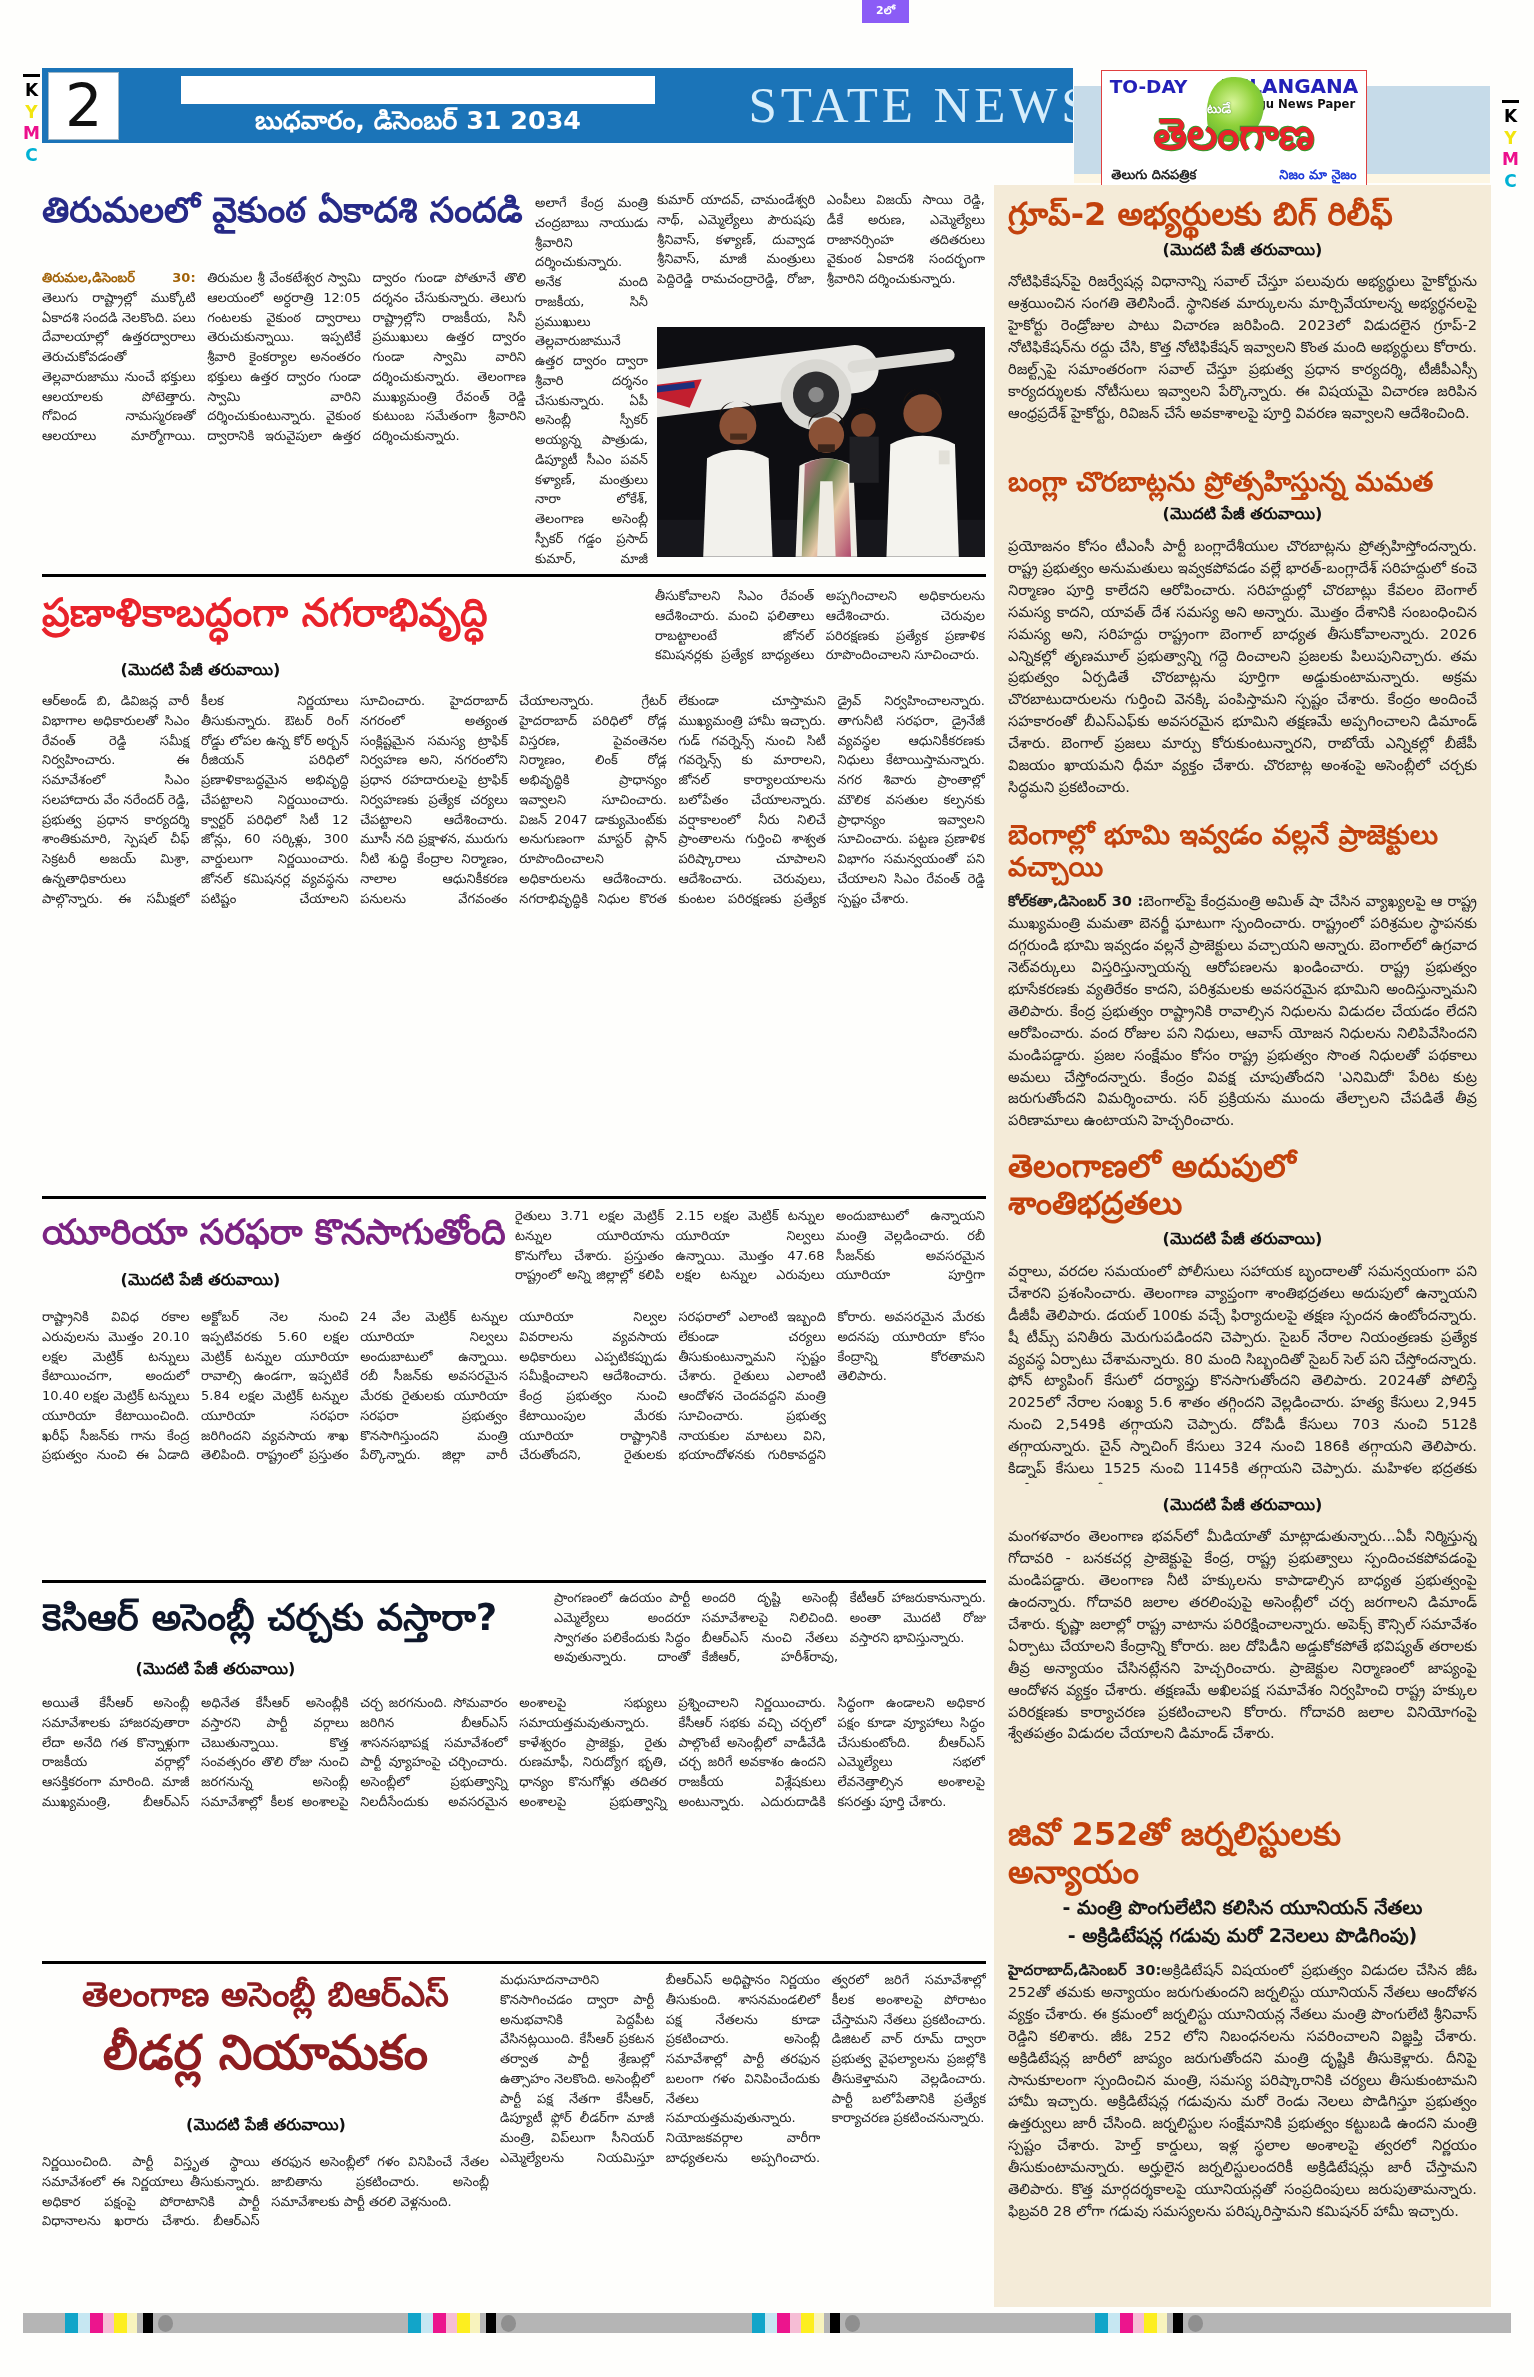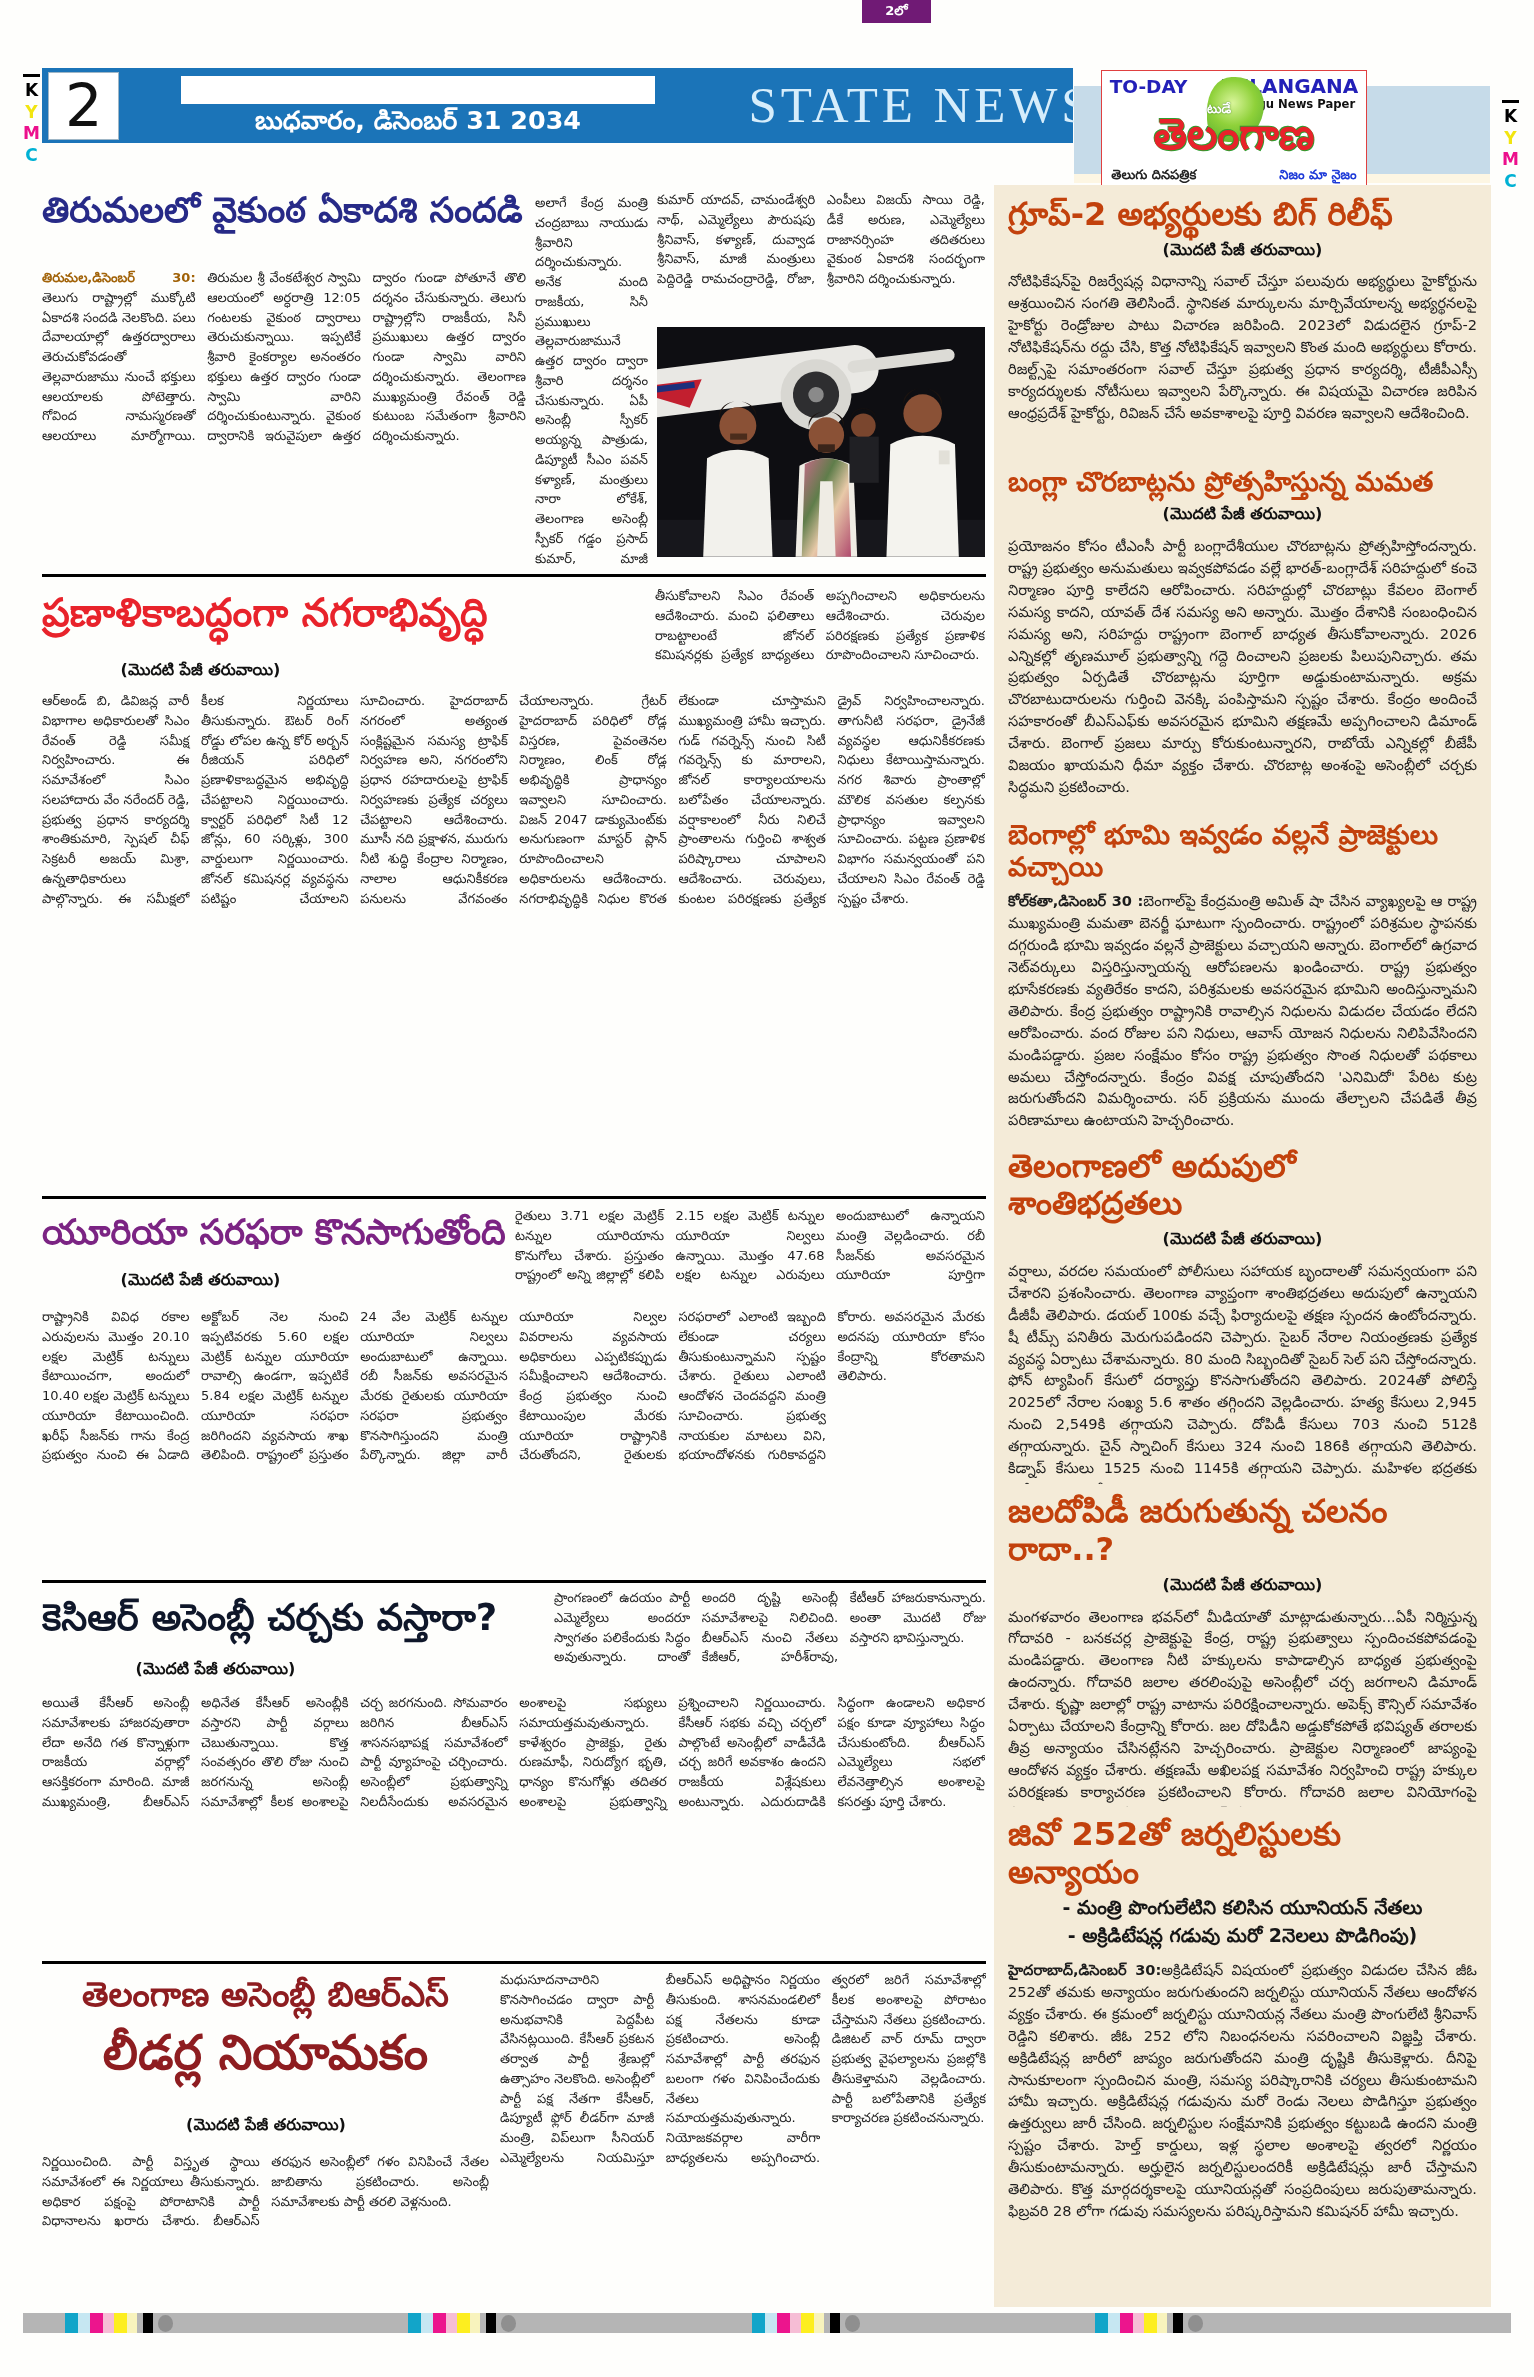--- a/index.html
+++ b/index.html
@@ -18,21 +18,21 @@
   
   .logo-box{position:absolute;left:1101px;top:62px;width:264px;height:119px;background:#fff;border:1.5px solid #e04040;overflow:hidden;margin-top:8px;}
   .logo-today{position:absolute;left:7.7px;top:4.6px;color:#2320b8;font-weight:bold;font-size:18.5px;}
   .logo-telangana-en{position:absolute;right:7.7px;top:3.1px;color:#2320b8;font-weight:bold;font-size:20px;text-align:right;}
   .logo-tagline{position:absolute;right:10.8px;top:26px;color:#111;font-weight:bold;font-size:11.6px;}
   .logo-map{position:absolute;left:105px;top:6.2px;width:57px;height:65px;background:radial-gradient(circle at 45% 40%,#d9f59a 0%,#8fd13a 45%,#4ea82a 100%);border-radius:46% 54% 60% 40%/55% 45% 62% 38%;display:flex;align-items:center;}
   .logo-map span{color:#fff;font-weight:bold;font-size:13px;text-shadow:0 0 1.5px #2a6b12;}
   .logo-script{position:absolute;left:0;top:40px;width:100%;text-align:center;color:#e8222a;font-weight:bold;font-size:43px;line-height:46px;text-shadow:0.8px 0.8px 0 #2f9e2f,-0.8px -0.8px 0 #2f9e2f;}
   .logo-left-tag{position:absolute;left:9.3px;bottom:4.6px;color:#222;font-weight:bold;font-size:13px;}
   .logo-right-tag{position:absolute;right:9.3px;bottom:4.6px;color:#1c39d8;font-weight:bold;font-size:13px;}
-  .top-badge{position:absolute;left:862px;top:0;width:69px;height:23px;background:#701a75;color:#fff;font-weight:bold;font-size:13px;display:flex;align-items:center;justify-content:center;}
+  .top-badge{position:absolute;left:862px;top:0;width:47px;height:23px;background:#8b5cf6;color:#fff;font-weight:bold;font-size:11px;display:flex;align-items:center;justify-content:center;}
   
   .btxt{font-size:13px;line-height:1.52;color:#1c1c1c;text-align:justify;overflow:hidden;}
   .btxt b{color:#a16207;}
   .cols2{column-count:2;column-gap:11.6px;}
   .cols3{column-count:3;column-gap:11.6px;}
   .cols6{column-count:6;column-gap:11.6px;}
   .abs{position:absolute;}
   .rule{position:absolute;left:42px;width:944px;height:3.1px;background:#000;}
   .headline{position:absolute;font-weight:bold;line-height:1.12;}
   .byline{position:absolute;text-align:center;font-weight:bold;font-size:16px;color:#111;}
@@ -193,21 +193,20 @@
       <div class="r-body" style="margin-top:7.7px;"><b>కోల్‌కతా,డిసెంబర్ 30 :</b><span>బెంగాల్‌పై కేంద్రమంత్రి అమిత్ షా చేసిన వ్యాఖ్యలపై ఆ రాష్ట్ర ముఖ్యమంత్రి మమతా బెనర్జీ ఘాటుగా స్పందించారు. రాష్ట్రంలో పరిశ్రమల స్థాపనకు దగ్గరుండి భూమి ఇవ్వడం వల్లనే ప్రాజెక్టులు వచ్చాయని అన్నారు. బెంగాల్‌లో ఉగ్రవాద నెట్‌వర్కులు విస్తరిస్తున్నాయన్న ఆరోపణలను ఖండించారు. రాష్ట్ర ప్రభుత్వం భూసేకరణకు వ్యతిరేకం కాదని, పరిశ్రమలకు అవసరమైన భూమిని అందిస్తున్నామని తెలిపారు. కేంద్ర ప్రభుత్వం రాష్ట్రానికి రావాల్సిన నిధులను విడుదల చేయడం లేదని ఆరోపించారు. వంద రోజుల పని నిధులు, ఆవాస్ యోజన నిధులను నిలిపివేసిందని మండిపడ్డారు. ప్రజల సంక్షేమం కోసం రాష్ట్ర ప్రభుత్వం సొంత నిధులతో పథకాలు అమలు చేస్తోందన్నారు. కేంద్రం వివక్ష చూపుతోందని 'ఎనిమిదో' పేరిట కుట్ర జరుగుతోందని విమర్శించారు. సర్ ప్రక్రియను ముందు తేల్చాలని చేపడితే తీవ్ర పరిణామాలు ఉంటాయని హెచ్చరించారు.</span></div>
     </div>
 
     <div class="r-article" style="height:341px;">
       <div class="r-head lg">తెలంగాణలో అదుపులో శాంతిభద్రతలు</div>
       <div class="r-byline">(మొదటి పేజీ తరువాయి)</div>
       <div class="r-body">వర్షాలు, వరదల సమయంలో పోలీసులు సహాయక బృందాలతో సమన్వయంగా పని చేశారని ప్రశంసించారు. తెలంగాణ వ్యాప్తంగా శాంతిభద్రతలు అదుపులో ఉన్నాయని డీజీపీ తెలిపారు. డయల్ 100కు వచ్చే ఫిర్యాదులపై తక్షణ స్పందన ఉంటోందన్నారు. షీ టీమ్స్ పనితీరు మెరుగుపడిందని చెప్పారు. సైబర్ నేరాల నియంత్రణకు ప్రత్యేక వ్యవస్థ ఏర్పాటు చేశామన్నారు. 80 మంది సిబ్బందితో సైబర్ సెల్ పని చేస్తోందన్నారు. ఫోన్ ట్యాపింగ్ కేసులో దర్యాప్తు కొనసాగుతోందని తెలిపారు. 2024తో పోలిస్తే 2025లో నేరాల సంఖ్య 5.6 శాతం తగ్గిందని వెల్లడించారు. హత్య కేసులు 2,945 నుంచి 2,549కి తగ్గాయని చెప్పారు. దోపిడీ కేసులు 703 నుంచి 512కి తగ్గాయన్నారు. చైన్ స్నాచింగ్ కేసులు 324 నుంచి 186కి తగ్గాయని తెలిపారు. కిడ్నాప్ కేసులు 1525 నుంచి 1145కి తగ్గాయని చెప్పారు. మహిళల భద్రతకు ప్రత్యేక చర్యలు తీసుకుంటున్నామన్నారు.</div>
     </div>
 
     <div class="r-article" style="height:318px;">
-      <div class="r-head lg">జలదోపిడీ జరుగుతున్న చలనం రాదా..?</div>
       <div class="r-byline">(మొదటి పేజీ తరువాయి)</div>
       <div class="r-body">మంగళవారం తెలంగాణ భవన్‌లో మీడియాతో మాట్లాడుతున్నారు...ఏపీ నిర్మిస్తున్న గోదావరి - బనకచర్ల ప్రాజెక్టుపై కేంద్ర, రాష్ట్ర ప్రభుత్వాలు స్పందించకపోవడంపై మండిపడ్డారు. తెలంగాణ నీటి హక్కులను కాపాడాల్సిన బాధ్యత ప్రభుత్వంపై ఉందన్నారు. గోదావరి జలాల తరలింపుపై అసెంబ్లీలో చర్చ జరగాలని డిమాండ్ చేశారు. కృష్ణా జలాల్లో రాష్ట్ర వాటాను పరిరక్షించాలన్నారు. అపెక్స్ కౌన్సిల్ సమావేశం ఏర్పాటు చేయాలని కేంద్రాన్ని కోరారు. జల దోపిడీని అడ్డుకోకపోతే భవిష్యత్ తరాలకు తీవ్ర అన్యాయం చేసినట్లేనని హెచ్చరించారు. ప్రాజెక్టుల నిర్మాణంలో జాప్యంపై ఆందోళన వ్యక్తం చేశారు. తక్షణమే అఖిలపక్ష సమావేశం నిర్వహించి రాష్ట్ర హక్కుల పరిరక్షణకు కార్యాచరణ ప్రకటించాలని కోరారు. గోదావరి జలాల వినియోగంపై శ్వేతపత్రం విడుదల చేయాలని డిమాండ్ చేశారు.</div>
     </div>
 
     <div class="r-article" style="height:478px;">
       <div class="r-head lg">జివో 252తో జర్నలిస్టులకు అన్యాయం</div>
       <div class="r-sub">- మంత్రి పొంగులేటిని కలిసిన యూనియన్ నేతలు</div>
       <div class="r-sub">- అక్రిడిటేషన్ల గడువు మరో 2నెలలు పొడిగింపు)</div>
       <div class="r-body" style="margin-top:9.3px;"><b>హైదరాబాద్,డిసెంబర్ 30:</b><span>అక్రిడిటేషన్ విషయంలో ప్రభుత్వం విడుదల చేసిన జీఓ 252తో తమకు అన్యాయం జరుగుతుందని జర్నలిస్టు యూనియన్ నేతలు ఆందోళన వ్యక్తం చేశారు. ఈ క్రమంలో జర్నలిస్టు యూనియన్ల నేతలు మంత్రి పొంగులేటి శ్రీనివాస్ రెడ్డిని కలిశారు. జీఓ 252 లోని నిబంధనలను సవరించాలని విజ్ఞప్తి చేశారు. అక్రిడిటేషన్ల జారీలో జాప్యం జరుగుతోందని మంత్రి దృష్టికి తీసుకెళ్లారు. దీనిపై సానుకూలంగా స్పందించిన మంత్రి, సమస్య పరిష్కారానికి చర్యలు తీసుకుంటామని హామీ ఇచ్చారు. అక్రిడిటేషన్ల గడువును మరో రెండు నెలలు పొడిగిస్తూ ప్రభుత్వం ఉత్తర్వులు జారీ చేసింది. జర్నలిస్టుల సంక్షేమానికి ప్రభుత్వం కట్టుబడి ఉందని మంత్రి స్పష్టం చేశారు. హెల్త్ కార్డులు, ఇళ్ల స్థలాల అంశాలపై త్వరలో నిర్ణయం తీసుకుంటామన్నారు. అర్హులైన జర్నలిస్టులందరికీ అక్రిడిటేషన్లు జారీ చేస్తామని తెలిపారు. కొత్త మార్గదర్శకాలపై యూనియన్లతో సంప్రదింపులు జరుపుతామన్నారు. ఫిబ్రవరి 28 లోగా గడువు సమస్యలను పరిష్కరిస్తామని కమిషనర్ హామీ ఇచ్చారు.</span></div>
     </div>

